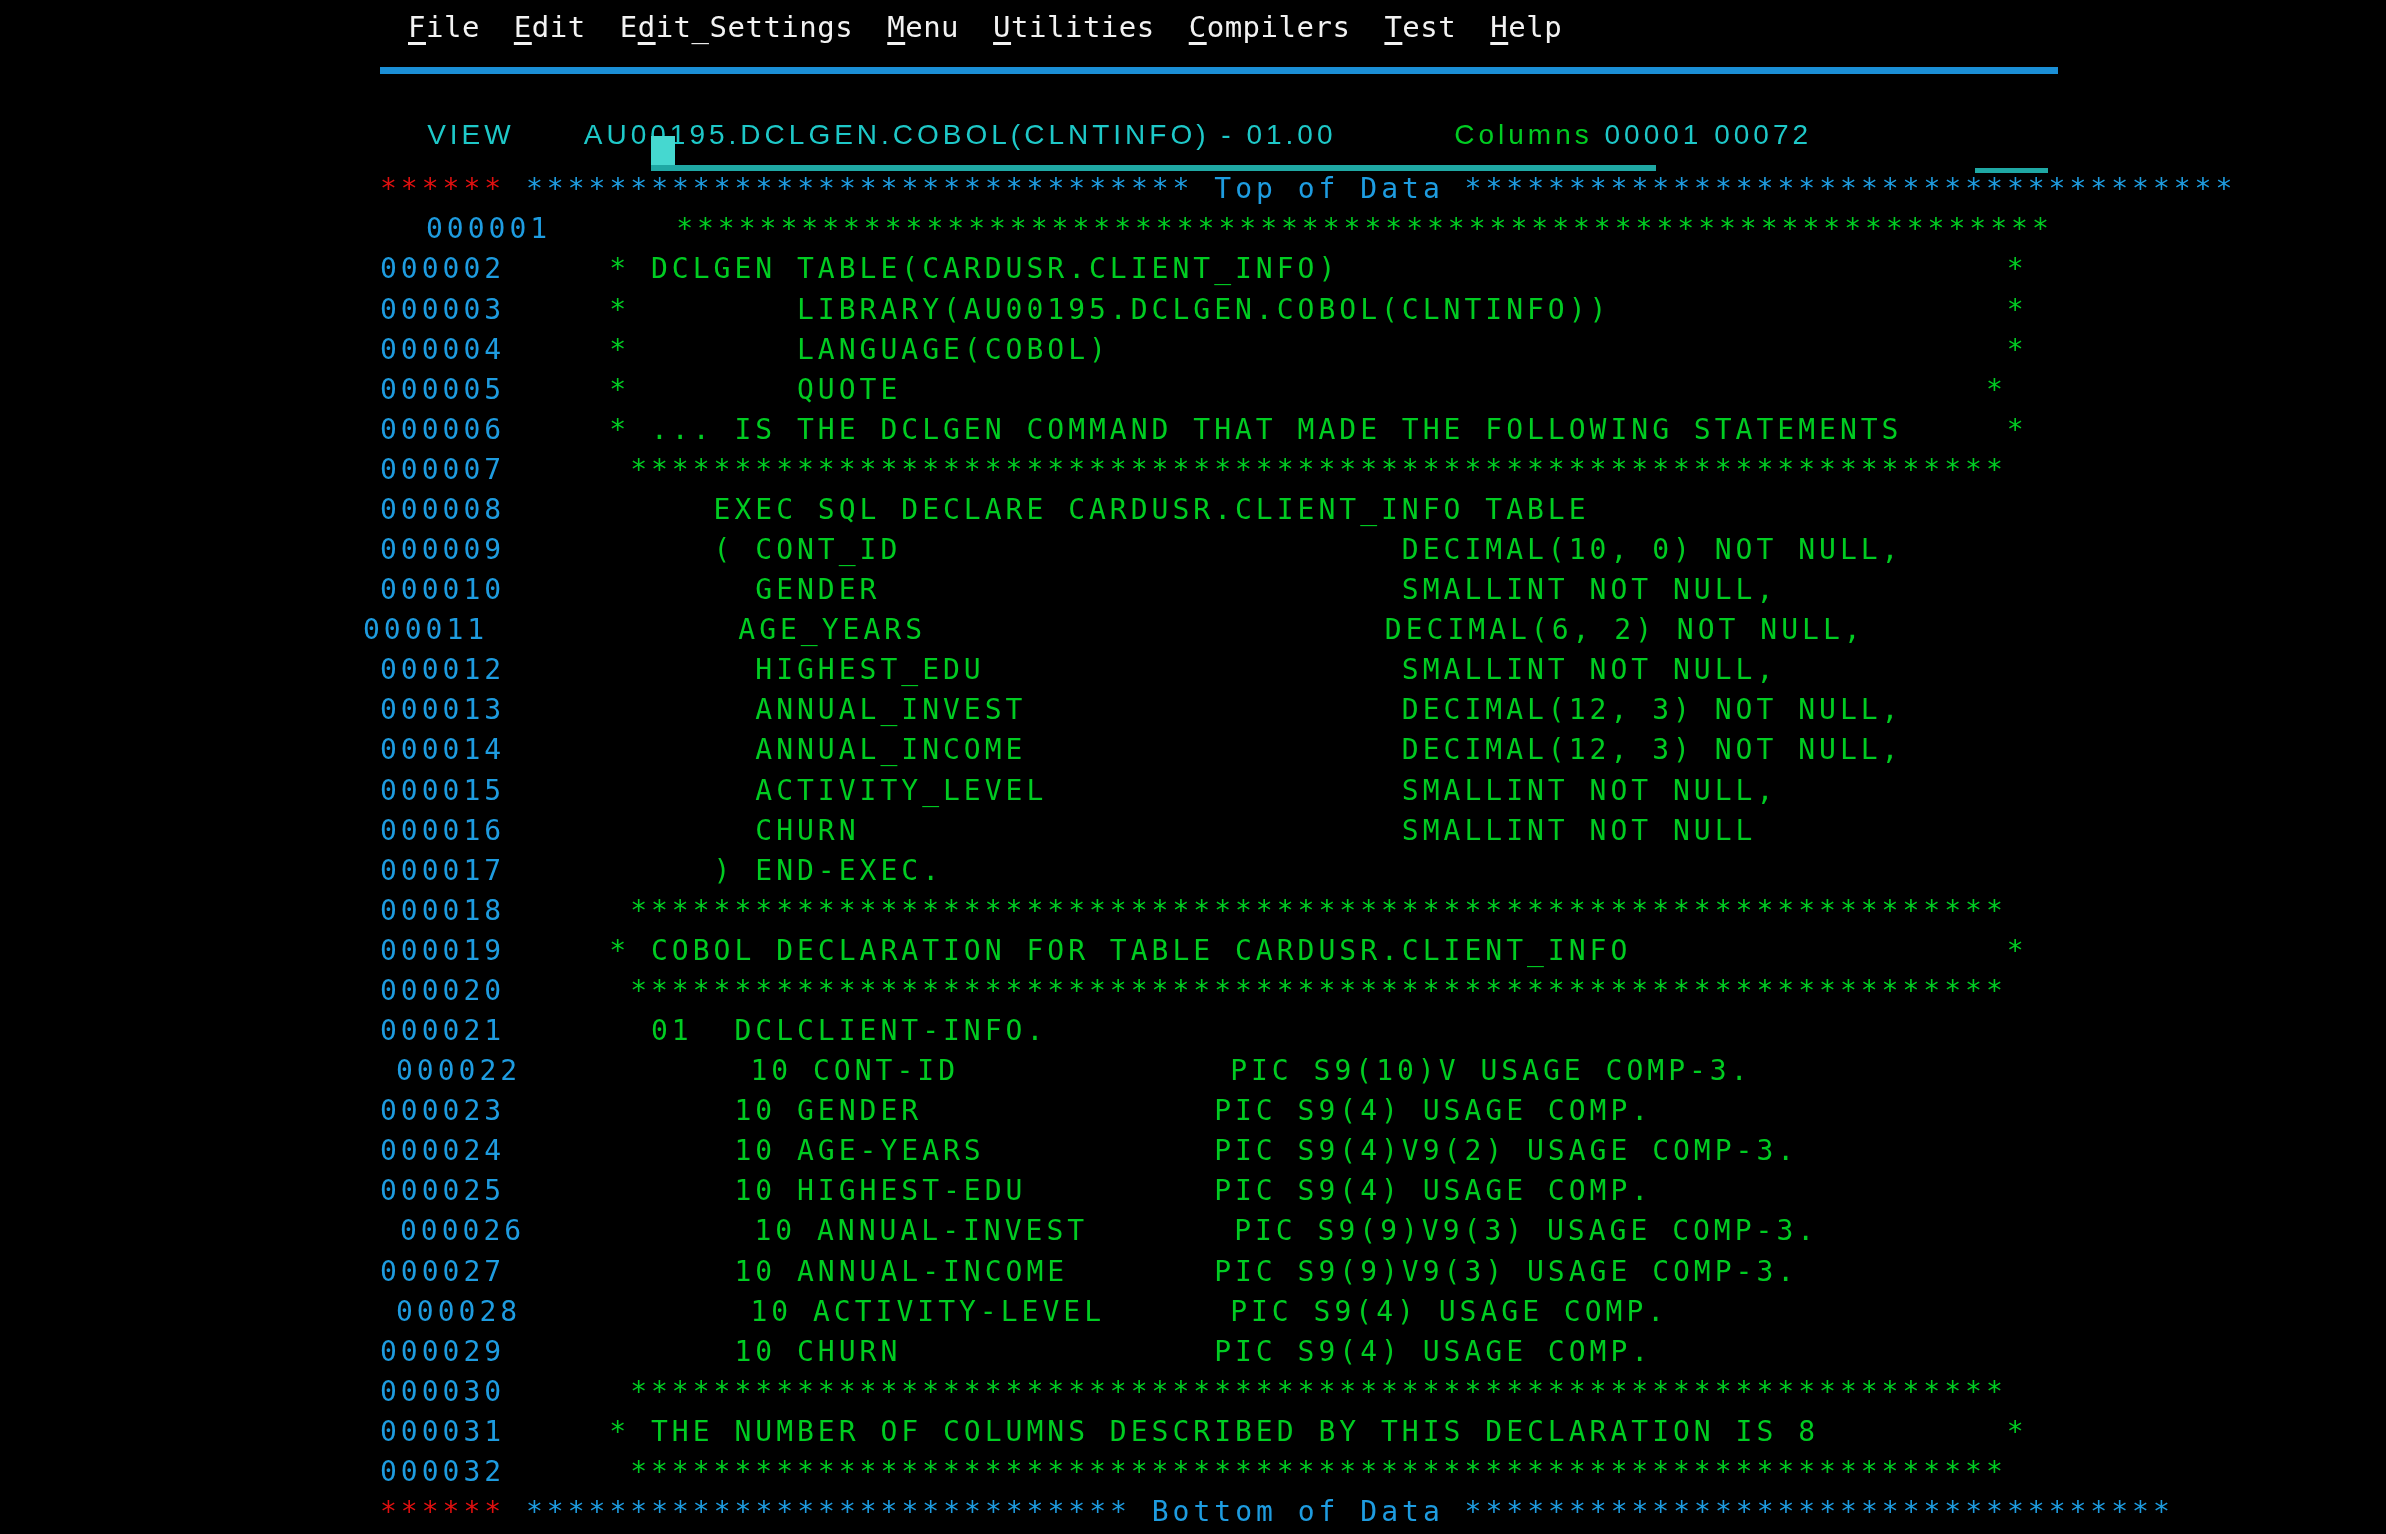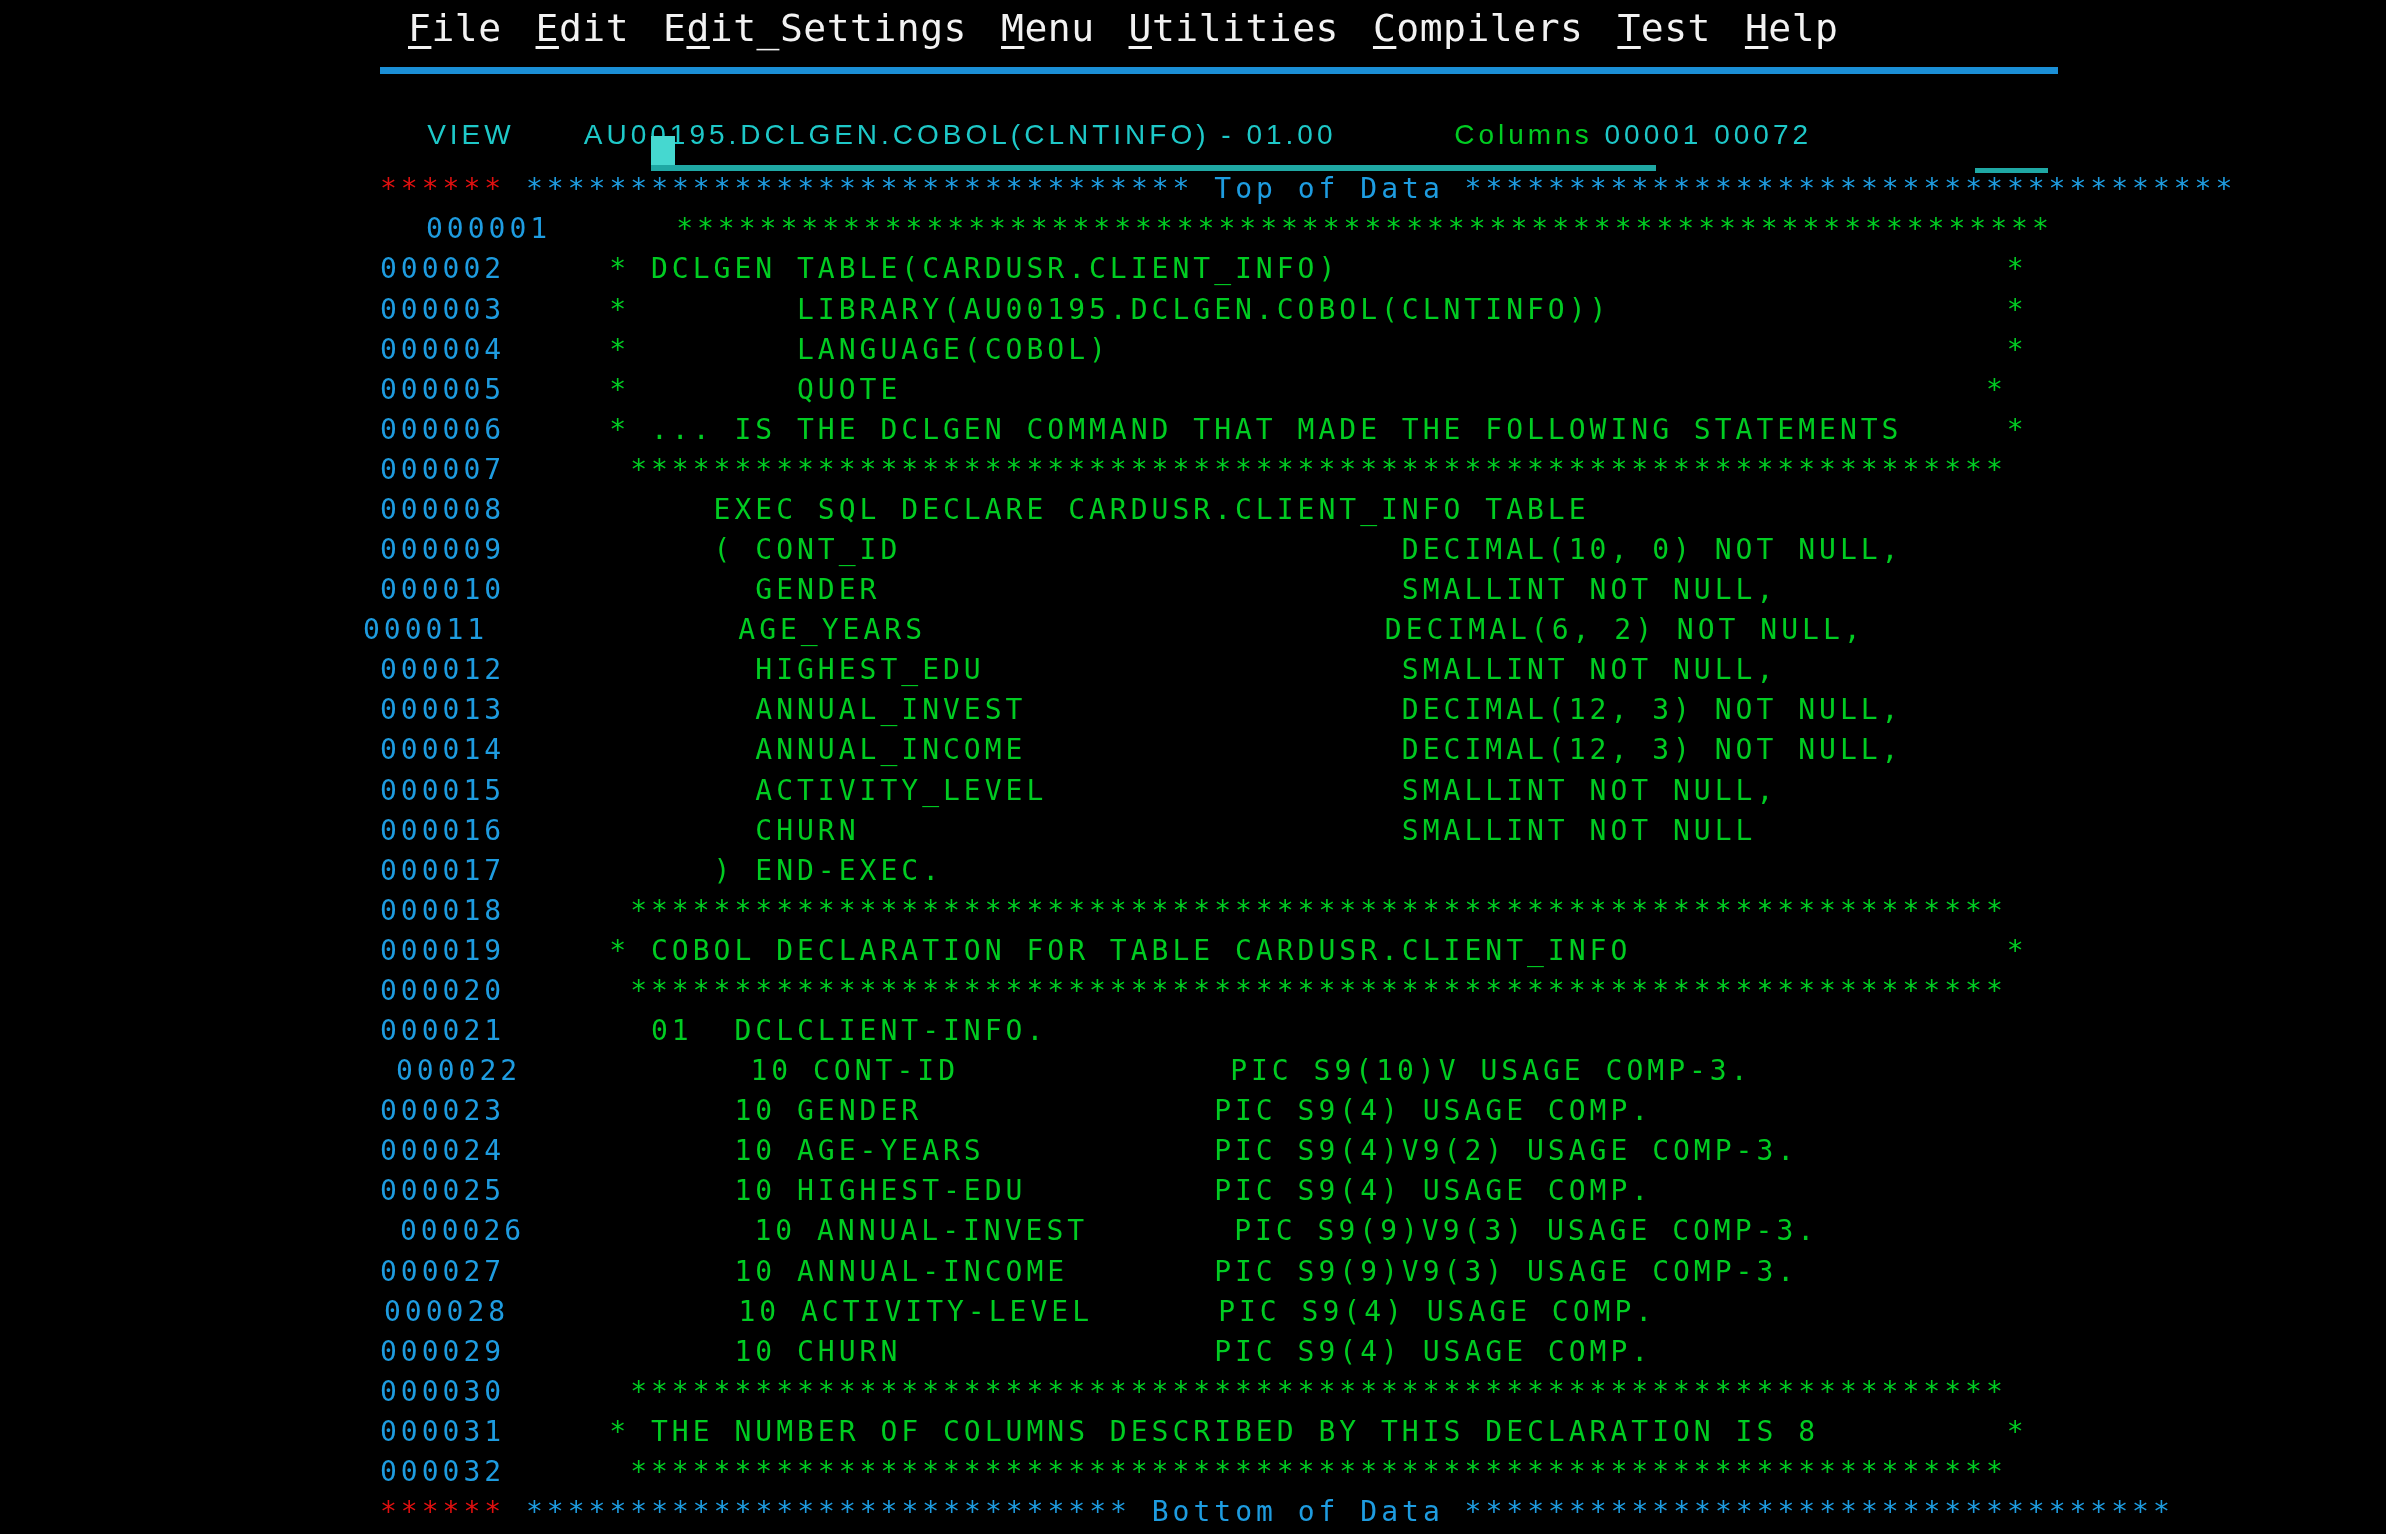--- a/index.html
+++ b/index.html
@@ -32,21 +32,21 @@
     top: 3.7px;
     width: 2387px;
     height: 48px;
     display: flex;
     align-items: center;
     padding-left: 408px;
     box-sizing: border-box;
   }
   .menu-item {
     color: #f2f2f2;
-    font-size: 38px;
+    font-size: 29px;
     letter-spacing: 0.5px;
     margin-right: 34px;
     white-space: pre;
     line-height: 1;
     font-weight: normal;
   }
   .menu-item .mn {
     text-decoration: underline;
     text-underline-offset: 4.7px;
     text-decoration-thickness: 2.8px;
@@ -177,21 +177,21 @@
       <div class="drow" style="top: 897px; left: 380px; letter-spacing: 4px;"><span class="lineno" style="width: 125px;">000018</span><span class="c-green">      ******************************************************************</span></div>
       <div class="drow" style="top: 937px; left: 380px; letter-spacing: 4px;"><span class="lineno" style="width: 125px;">000019</span><span class="c-green">     * COBOL DECLARATION FOR TABLE CARDUSR.CLIENT_INFO                  *</span></div>
       <div class="drow" style="top: 977px; left: 380px; letter-spacing: 4px;"><span class="lineno" style="width: 125px;">000020</span><span class="c-green">      ******************************************************************</span></div>
       <div class="drow" style="top: 1017px; left: 380px; letter-spacing: 4px;"><span class="lineno" style="width: 125px;">000021</span><span class="c-green">       01  DCLCLIENT-INFO.</span></div>
       <div class="drow" style="top: 1057px; left: 380px; letter-spacing: 4px; margin-left: 16px;"><span class="lineno" style="width: 125px;">000022</span><span class="c-green">           10 CONT-ID             PIC S9(10)V USAGE COMP-3.</span></div>
       <div class="drow" style="top: 1097px; left: 380px; letter-spacing: 4px;"><span class="lineno" style="width: 125px;">000023</span><span class="c-green">           10 GENDER              PIC S9(4) USAGE COMP.</span></div>
       <div class="drow" style="top: 1137px; left: 380px; letter-spacing: 4px;"><span class="lineno" style="width: 125px;">000024</span><span class="c-green">           10 AGE-YEARS           PIC S9(4)V9(2) USAGE COMP-3.</span></div>
       <div class="drow" style="top: 1177px; left: 380px; letter-spacing: 4px;"><span class="lineno" style="width: 125px;">000025</span><span class="c-green">           10 HIGHEST-EDU         PIC S9(4) USAGE COMP.</span></div>
       <div class="drow" style="top: 1217px; left: 380px; letter-spacing: 4px;"><span class="lineno" style="width: 125px; margin-left: 20px;">000026</span><span class="c-green">           10 ANNUAL-INVEST       PIC S9(9)V9(3) USAGE COMP-3.</span></div>
       <div class="drow" style="top: 1258px; left: 380px; letter-spacing: 4px;"><span class="lineno" style="width: 125px;">000027</span><span class="c-green">           10 ANNUAL-INCOME       PIC S9(9)V9(3) USAGE COMP-3.</span></div>
-      <div class="drow" style="top: 1298px; left: 384px; letter-spacing: 4px;"><span class="lineno" style="width: 125px;">000028</span><span class="c-green">           10 ACTIVITY-LEVEL      PIC S9(4) USAGE COMP.</span></div>
+      <div class="drow" style="top: 1298px; left: 396px; letter-spacing: 4px;"><span class="lineno" style="width: 125px;">000028</span><span class="c-green">           10 ACTIVITY-LEVEL      PIC S9(4) USAGE COMP.</span></div>
       <div class="drow" style="top: 1338px; left: 380px; letter-spacing: 4px;"><span class="lineno" style="width: 125px;">000029</span><span class="c-green">           10 CHURN               PIC S9(4) USAGE COMP.</span></div>
       <div class="drow" style="top: 1378px; left: 380px; letter-spacing: 4px;"><span class="lineno" style="width: 125px;">000030</span><span class="c-green">      ******************************************************************</span></div>
       <div class="drow" style="top: 1418px; left: 380px; letter-spacing: 4px;"><span class="lineno" style="width: 125px;">000031</span><span class="c-green">     * THE NUMBER OF COLUMNS DESCRIBED BY THIS DECLARATION IS 8         *</span></div>
       <div class="drow" style="top: 1458px; left: 380px; letter-spacing: 4px;"><span class="lineno" style="width: 125px;">000032</span><span class="c-green">      ******************************************************************</span></div>
       <div class="drow" style="top: 1498px; left: 380px; letter-spacing: 4px;"><span class="marker-red">******</span><span class="marker-blue"> ***************************** </span><span class="marker-blue">Bottom of Data</span><span class="marker-blue"> **********************************</span></div>
     </div>
 
 </div>
 
 

